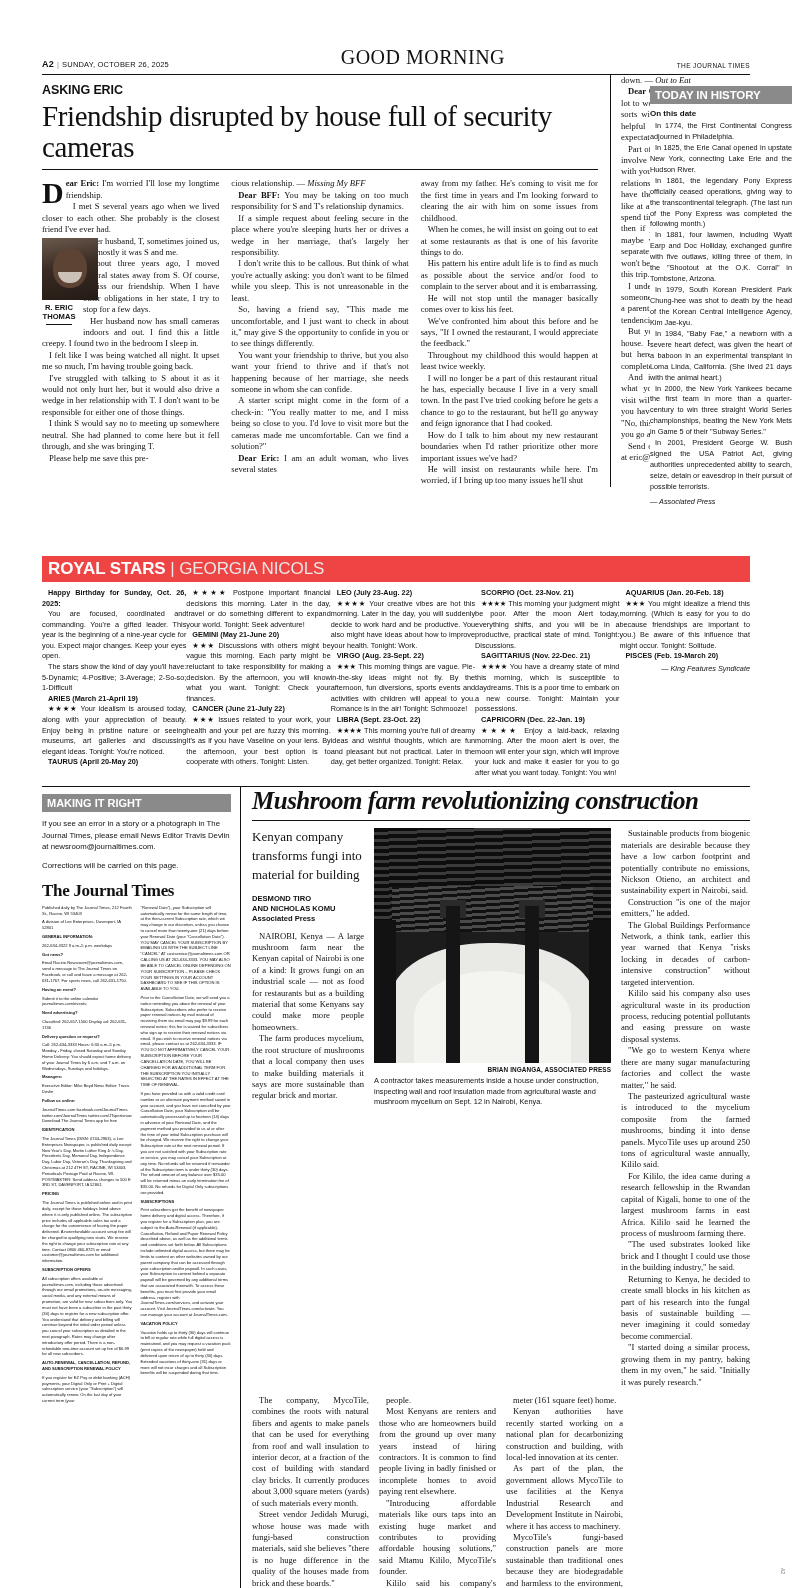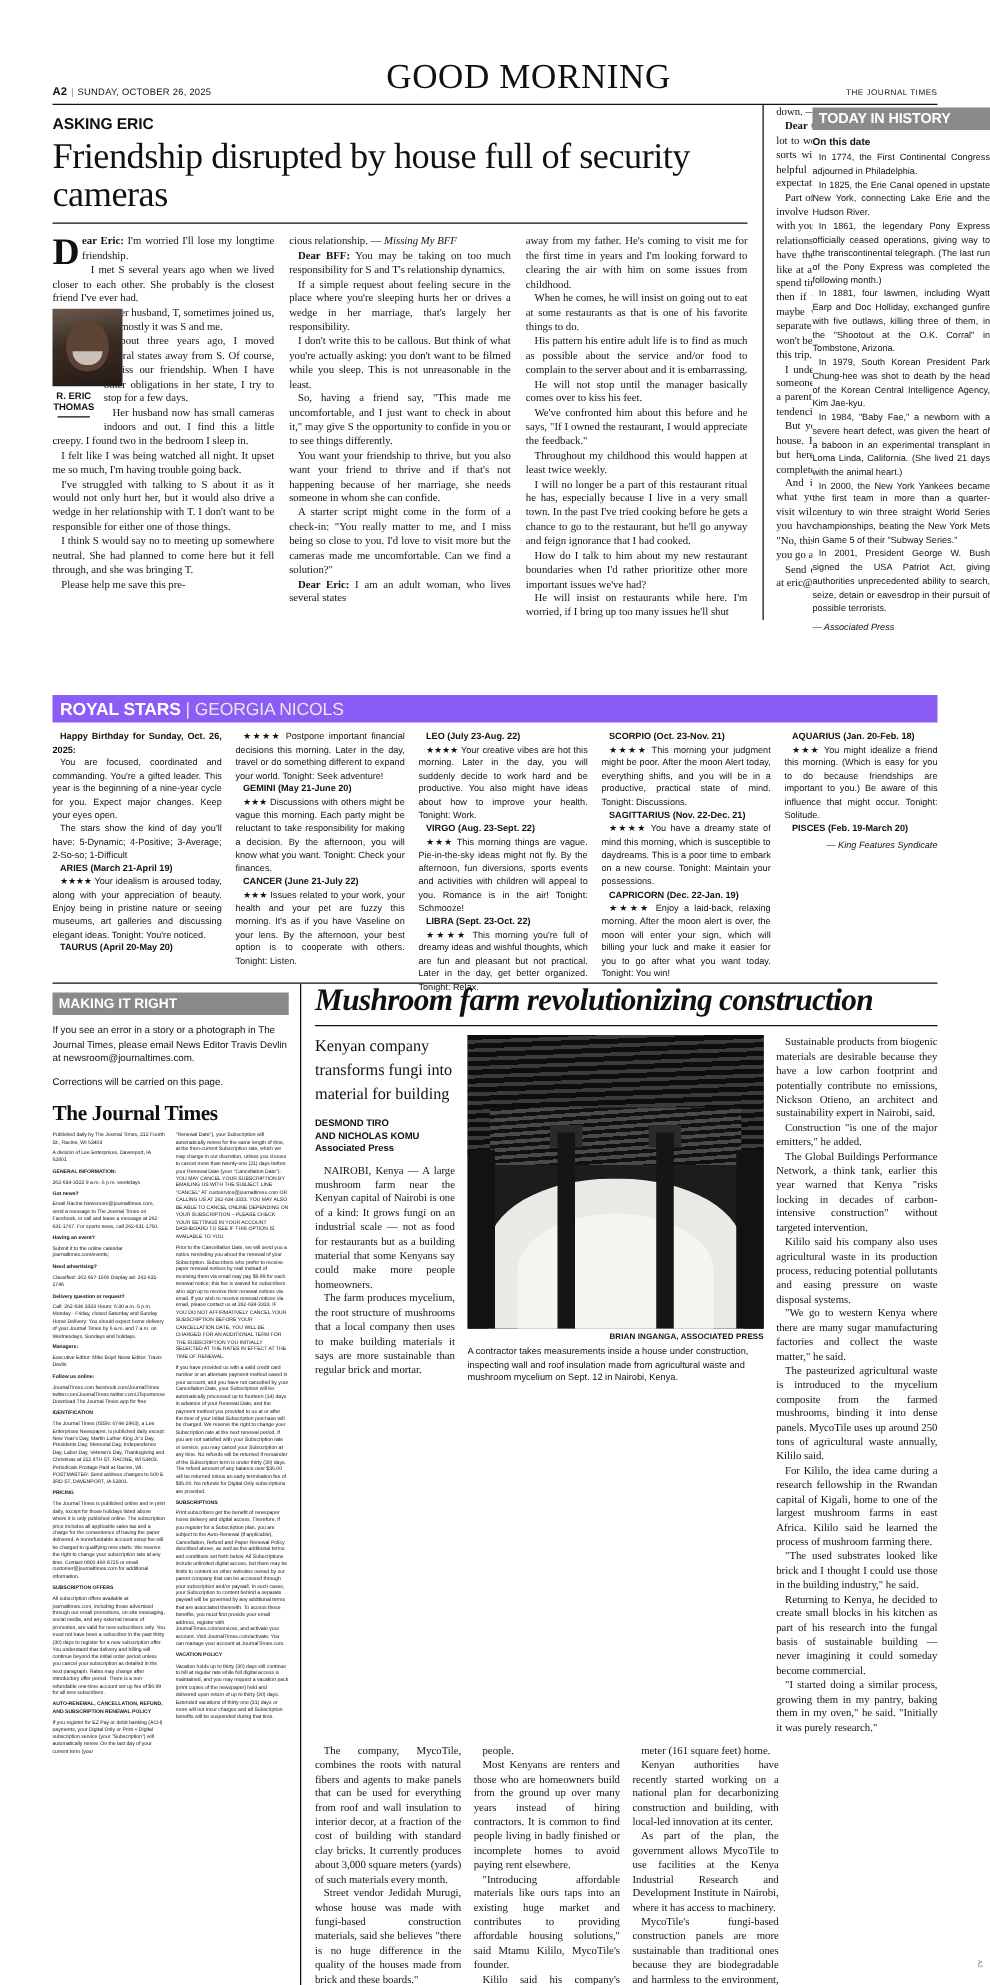--- a/index.html
+++ b/index.html
@@ -12,21 +12,21 @@
     position:relative;
     overflow:hidden;
   }
   .page { width:792px; height:1588px; padding:0 42px; position:relative; }
 
   
   .masthead { display:flex; align-items:flex-end; justify-content:space-between; padding-top:46px; }
   .mh-left { font-family:"Liberation Sans", sans-serif; font-size:7.5px; letter-spacing:.2px; }
   .mh-left b { font-size:9px; }
   .mh-left .sep { color:#888; margin:0 3px; }
-  .mh-center { font-family:"Liberation Serif", serif; font-size:28px; letter-spacing:.5px; }
+  .mh-center { font-family:"Liberation Serif", serif; font-size:20px; letter-spacing:.5px; }
   .mh-right { font-family:"Liberation Sans", sans-serif; font-size:6.5px; letter-spacing:.4px; }
   .rule-top { border-top:1.4px solid #111; margin-top:5px; }
 
   
   .body-grid { display:flex; gap:0; }
   .left-block { width:568px; padding-right:12px; }
   .right-rail { width:140px; border-left:1px solid #111; padding-left:10px; }
 
   .kicker { font-family:"Liberation Sans", sans-serif; font-weight:bold; font-size:12.5px; letter-spacing:-.1px; margin-top:8px; }
   .headline { font-size:29px; line-height:1.06; font-weight:400; margin:4px 0 0 0; letter-spacing:-.4px; }
@@ -63,25 +63,25 @@
   }
   .mug::before{ content:""; position:absolute; left:11px; top:10px; width:34px; height:40px;
      border-radius:50% 50% 46% 46%; background:#5c4334; }
   .mug::after{ content:""; position:absolute; left:16px; top:34px; width:24px; height:11px;
      border-radius:0 0 14px 14px; background:#ded7cf; opacity:.85; }
   .mug-name { font-family:"Liberation Sans", sans-serif; font-weight:bold; font-size:7.6px;
      text-align:center; line-height:1.2; margin-top:3px; }
   .mug-rule { border-top:1.2px solid #111; width:26px; margin:3px auto 0; }
 
   
-  .rs-bar { background:#8b5cf6; color:#fff; font-family:"Liberation Sans", sans-serif;
-            font-size:14px; padding:3px 6px; margin-top:9px; letter-spacing:-.1px; }
+  .rs-bar { background:#ef4444; color:#fff; font-family:"Liberation Sans", sans-serif;
+            font-size:17px; padding:3px 6px; margin-top:9px; letter-spacing:-.1px; }
   .rs-bar b { font-weight:bold; }
   .rs-bar span.light { color:#e7e7e7; font-weight:normal; }
-  .cols4 { display:flex; gap:11px; margin-top:6px; }
+  .cols4 { display:flex; margin-top:6px; }
   .hcol { width:167px; font-family:"Liberation Sans", sans-serif; font-size:7.3px; line-height:1.45; text-align:justify; }
   .hcol p { margin:0; text-indent:6px; }
   .hcol .sign { font-weight:bold; text-indent:6px; }
   .hcol .hd { font-weight:bold; text-indent:6px; }
   .hcol .credit { font-style:italic; text-align:right; text-indent:0; margin-top:2px; }
   .stars { letter-spacing:-.5px; }
 
   
   .mid-rule { border-top:1.4px solid #111; margin-top:8px; }
   .lower { display:flex; margin-top:0; }
@@ -268,21 +268,21 @@
         <p class="sign">LIBRA (Sept. 23-Oct. 22)</p>
         <p><span class="stars">★★★★</span> <span>This morning you're full of dreamy ideas and wishful thoughts, which are fun and pleasant but not practical. Later in the day, get better organized. Tonight: Relax.</span></p>
       </div>
 
       <div class="hcol">
         <p class="sign">SCORPIO (Oct. 23-Nov. 21)</p>
         <p><span class="stars">★★★★</span> <span>This morning your judgment might be poor. After the moon Alert today, everything shifts, and you will be in a productive, practical state of mind. Tonight: Discussions.</span></p>
         <p class="sign">SAGITTARIUS (Nov. 22-Dec. 21)</p>
         <p><span class="stars">★★★★</span> <span>You have a dreamy state of mind this morning, which is susceptible to daydreams. This is a poor time to embark on a new course. Tonight: Maintain your possessions.</span></p>
         <p class="sign">CAPRICORN (Dec. 22-Jan. 19)</p>
-        <p><span class="stars">★★★★</span> <span>Enjoy a laid-back, relaxing morning. After the moon alert is over, the moon will enter your sign, which will billing your luck and make it easier for you to go after what you want today. Tonight: You win!</span></p>
+        <p><span class="stars">★★★★</span> <span>Enjoy a laid-back, relaxing morning. After the moon alert is over, the moon will enter your sign, which will improve your luck and make it easier for you to go after what you want today. Tonight: You win!</span></p>
       </div>
 
       <div class="hcol" style="width:151px">
         <p class="sign">AQUARIUS (Jan. 20-Feb. 18)</p>
         <p><span class="stars">★★★</span> <span>You might idealize a friend this morning. (Which is easy for you to do because friendships are important to you.) Be aware of this influence that might occur. Tonight: Solitude.</span></p>
         <p class="sign">PISCES (Feb. 19-March 20)</p>
         <p class="credit">— King Features Syndicate</p>
       </div>
     </div>
   </div>

